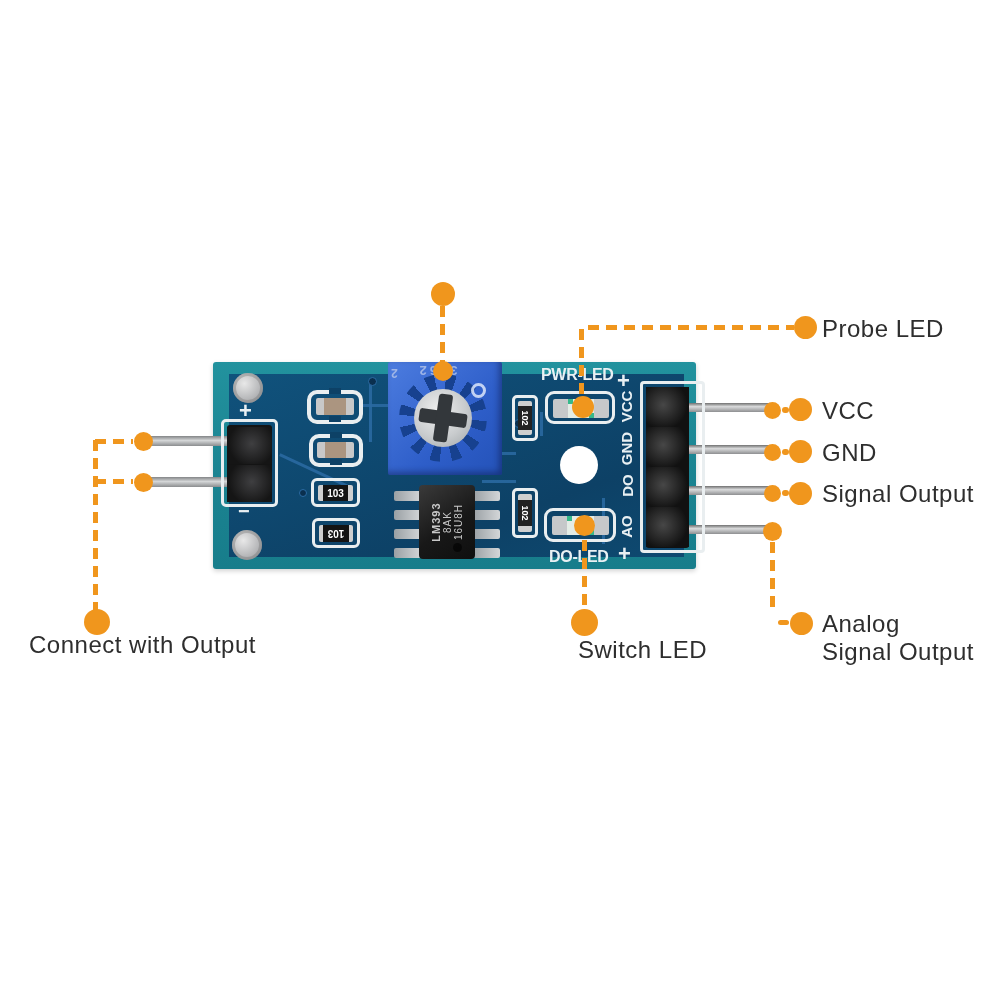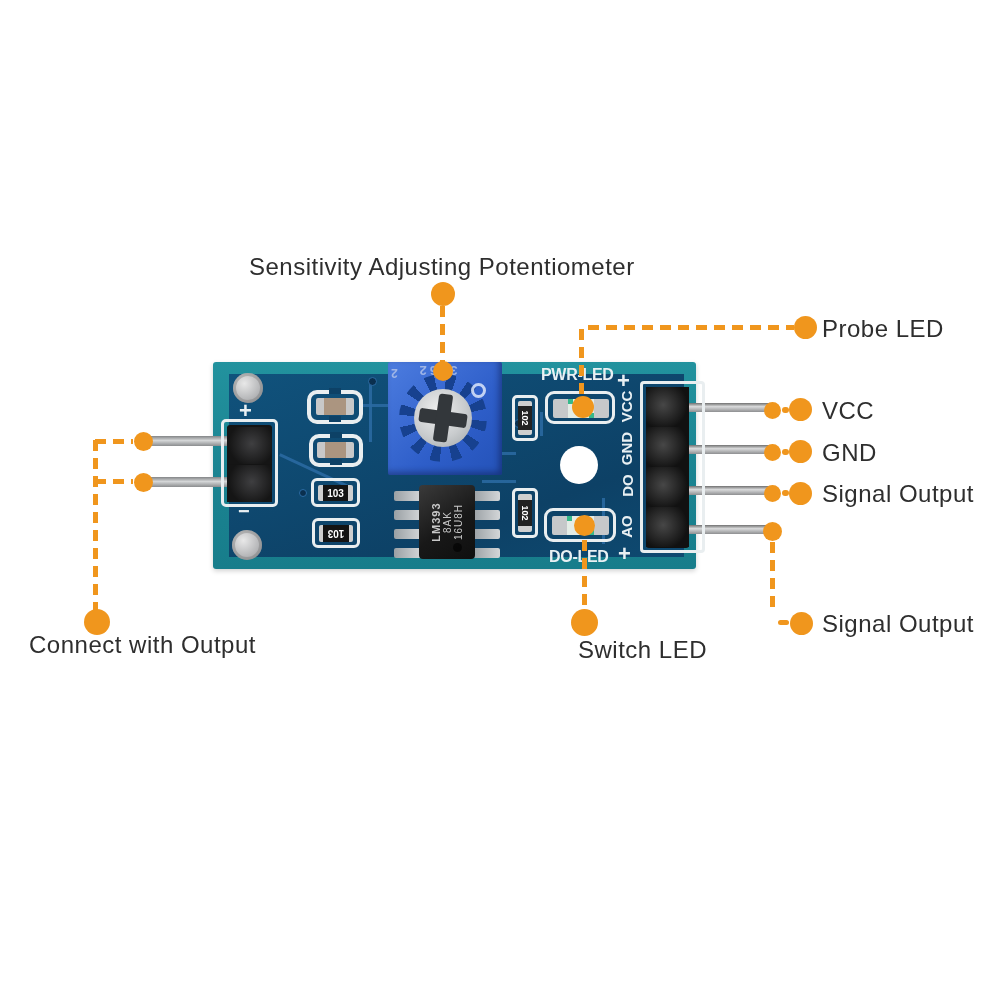--- a/index.html
+++ b/index.html
@@ -153,21 +153,20 @@
   <div class="bump" style="top:467px;"></div>
   <div class="bump" style="top:507px;"></div>
 
   <div class="silk" style="left:617px;top:368px;font-size:22px;">+</div>
   <div class="vlabel" style="left:611px;top:398px;">VCC</div>
   <div class="vlabel" style="left:610px;top:440px;">GND</div>
   <div class="vlabel" style="left:616px;top:477px;">DO</div>
   <div class="vlabel" style="left:615px;top:518px;">AO</div>
   <div class="silk" style="left:618px;top:541px;font-size:22px;">+</div>
 
-  <div class="lbl ann" style="left:249px;top:253px;">Sensitivity Adjusting Potentiometer</div>
   <div class="dot ann" style="left:431px;top:282px;width:24px;height:24px;"></div>
   <div class="dv ann" style="left:440px;top:306px;height:60px;"></div>
   <div class="dot ann" style="left:433px;top:361px;width:20px;height:20px;"></div>
 
   <div class="dh ann" style="left:588px;top:325px;width:206px;"></div>
   <div class="dv ann" style="left:579px;top:329px;height:66px;"></div>
   <div class="dot ann" style="left:572px;top:396px;width:22px;height:22px;"></div>
   <div class="dot ann" style="left:794px;top:316px;width:23px;height:23px;"></div>
   <div class="lbl ann" style="left:822px;top:315px;">Probe LED</div>
 
@@ -186,20 +185,21 @@
   <div class="dot ann" style="left:789px;top:482px;width:23px;height:23px;"></div>
   <div class="lbl lbl2 ann" style="left:822px;top:480px;">
     <div>Signal Output</div>
   </div>
 
   <div class="dot ann" style="left:763px;top:522px;width:19px;height:19px;"></div>
   <div class="dv ann" style="left:770px;top:542px;height:72px;"></div>
   <div class="dash ann" style="left:778px;top:620px;width:11px;height:5px;"></div>
   <div class="dot ann" style="left:790px;top:612px;width:23px;height:23px;"></div>
   <div class="lbl lbl2 ann" style="left:822px;top:610px;">
+    <div>Analog</div>
     <div>Signal Output</div>
   </div>
 
   <div class="dot ann" style="left:574px;top:515px;width:21px;height:21px;"></div>
   <div class="dv ann" style="left:582px;top:540px;height:66px;"></div>
   <div class="dot ann" style="left:571px;top:609px;width:27px;height:27px;"></div>
   <div class="lbl ann" style="left:578px;top:636px;">Switch LED</div>
 
   <div class="dh ann" style="left:95px;top:439px;width:38px;"></div>
   <div class="dh ann" style="left:95px;top:479px;width:38px;"></div>

